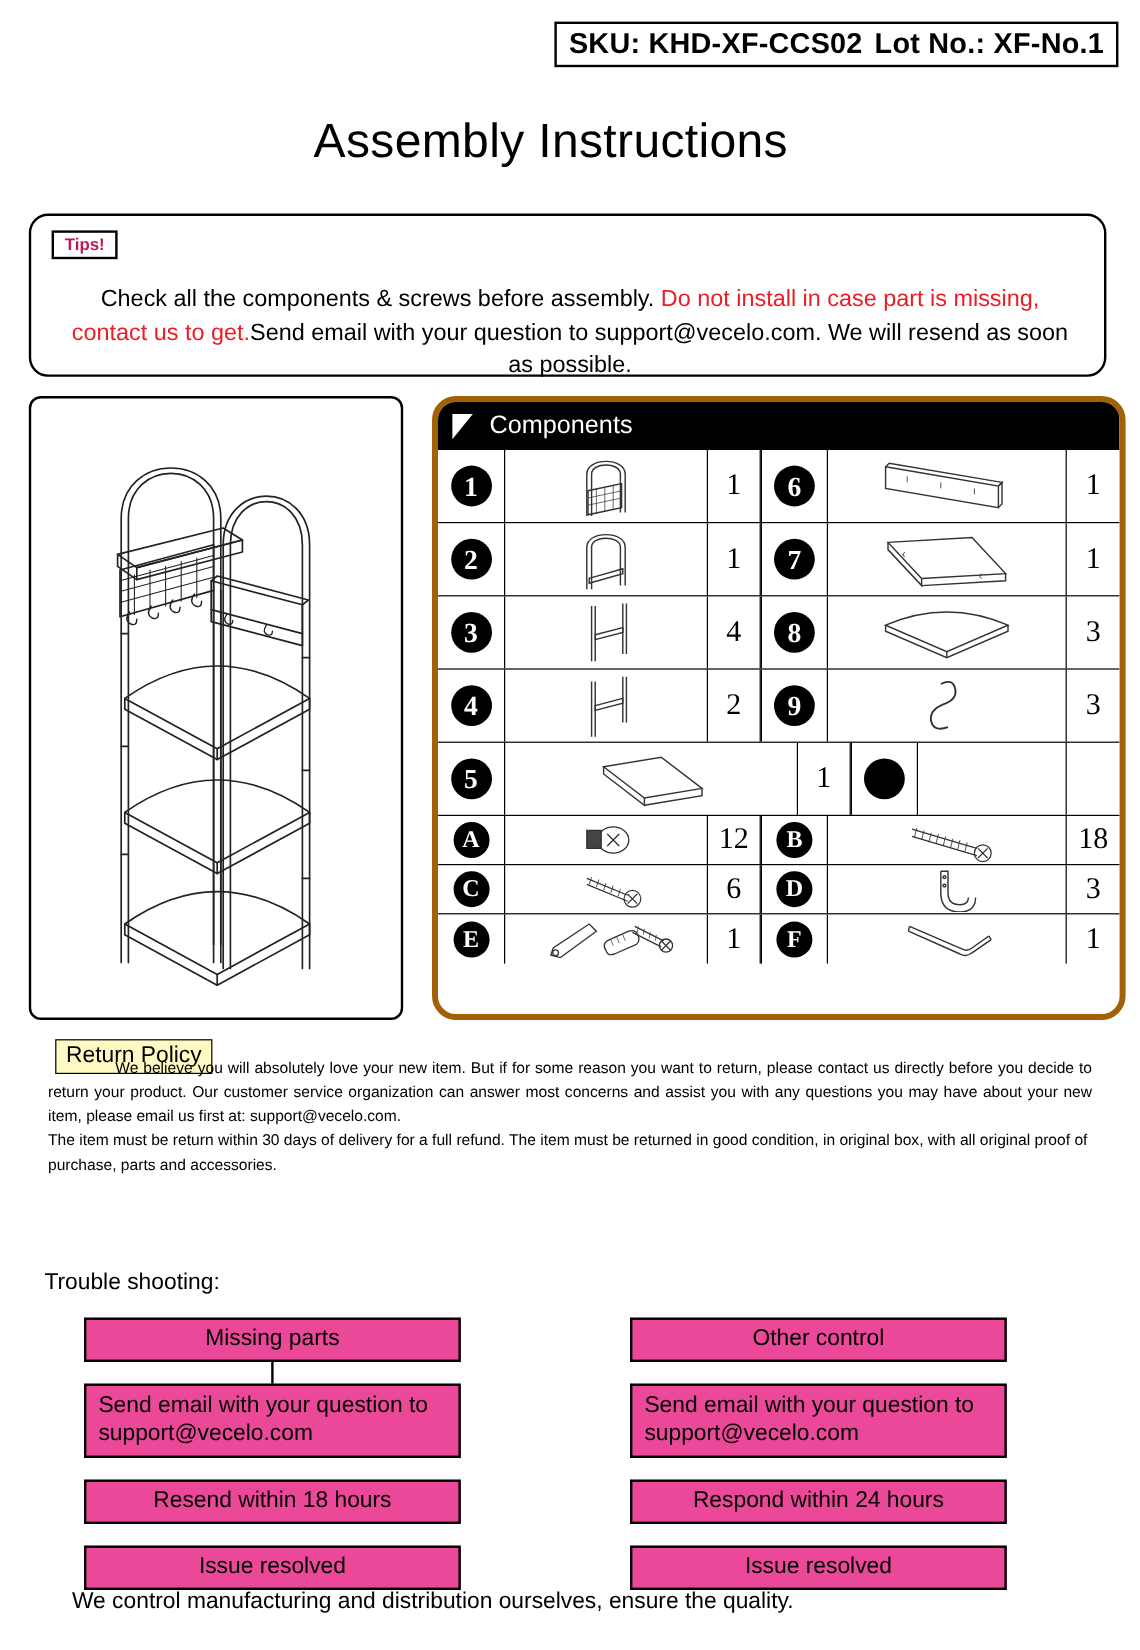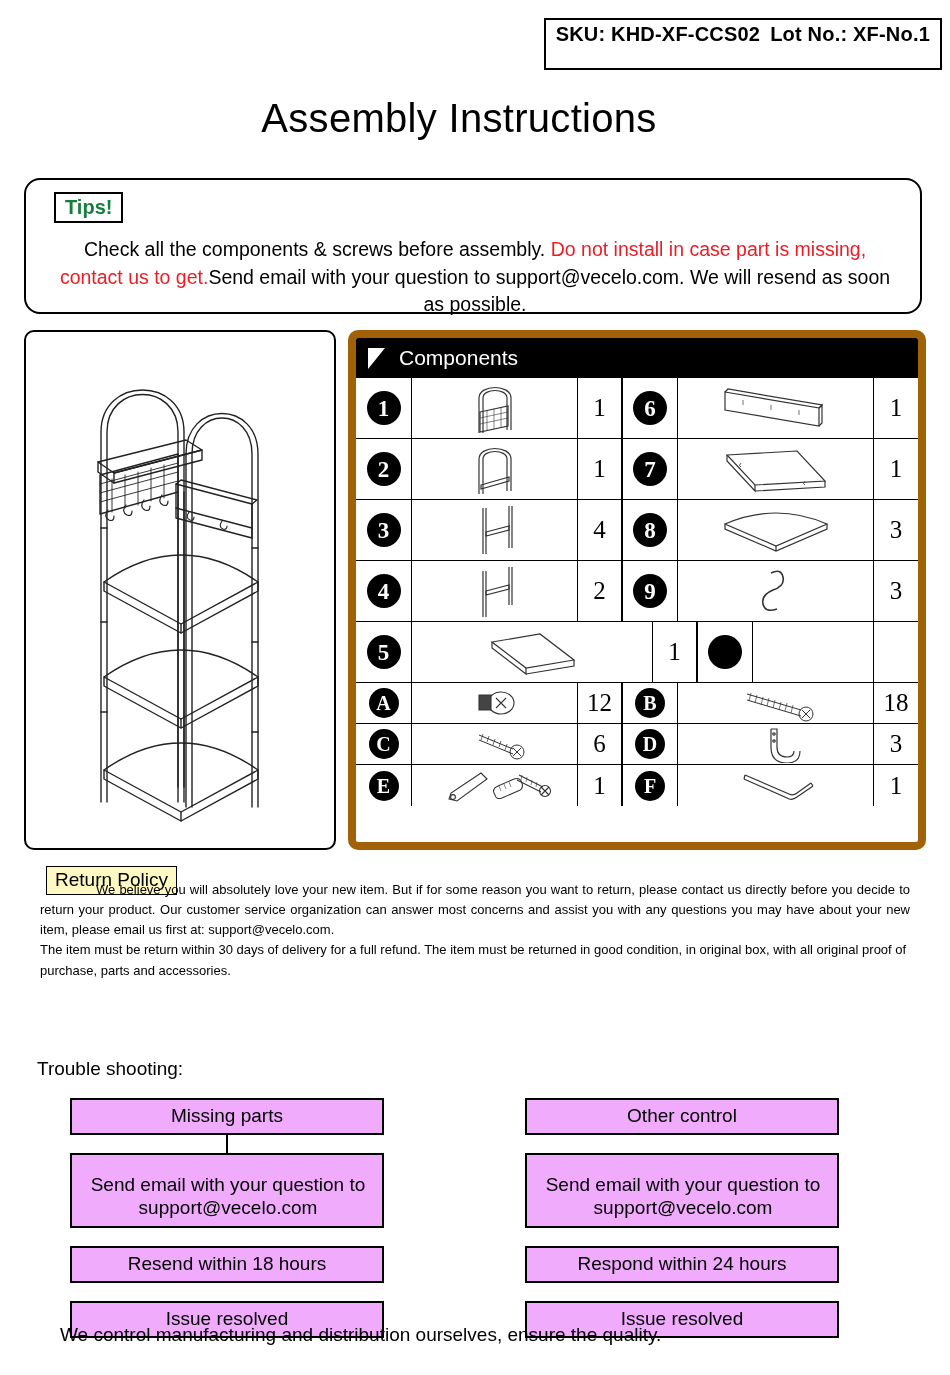--- a/index.html
+++ b/index.html
@@ -13,24 +13,24 @@
     position: relative;
     font-family: "Liberation Sans", sans-serif;
     color: #000000;
     overflow: hidden;
   }
 
   
   .sku-bar {
     position: absolute;
     top: 18px;
-    right: 8px;
+    right: 18px;
     border: 2px solid #000;
-    padding: 4px 10px 23px 10px;
-    font-size: 20px;
+    padding: 4px 10px 5px 10px;
+    font-size: 24px;
     font-weight: bold;
     letter-spacing: 0.2px;
     white-space: nowrap;
     line-height: 1.05;
   }
   .sku-bar .lot { margin-left: 10px; }
 
   
   .page-title {
     position: absolute;
@@ -50,26 +50,26 @@
     top: 178px;
     width: 898px;
     height: 136px;
     box-sizing: border-box;
     border: 2px solid #000;
     border-radius: 16px;
     background: #fff;
   }
   .tips-badge {
     position: absolute;
-    left: 28px;
+    left: 17px;
     top: 12px;
     border: 2px solid #000;
-    color: #15803d;
+    color: #be185d;
     font-weight: bold;
-    font-size: 20px;
+    font-size: 14px;
     padding: 2px 9px 3px 9px;
     line-height: 1.1;
   }
   .tips-text {
     position: absolute;
     left: 25px;
     top: 56px;
     width: 848px;
     font-size: 19.5px;
     line-height: 1.42;
@@ -88,27 +88,27 @@
     border: 2px solid #000;
     border-radius: 10px;
     background: #fff;
     overflow: hidden;
   }
   .product-panel svg { display: block; }
 
   
   .parts-table {
     position: absolute;
-    left: 348px;
+    left: 360px;
     top: 330px;
     width: 578px;
     height: 520px;
     box-sizing: border-box;
-    border: 8px solid #a16207;
-    border-radius: 10px;
+    border: 5px solid #a16207;
+    border-radius: 20px;
     overflow: hidden;
     background: #fff;
   }
   .section-head {
     background: #000;
     color: #fff;
     height: 40px;
     display: flex;
     align-items: center;
     padding-left: 12px;
@@ -212,29 +212,29 @@
     position: absolute;
     top: 1098px;
     width: 314px;
   }
   .flow.left  { left: 70px; }
   .flow.right { left: 525px; }
   .fbox {
     border: 2px solid #000;
     box-sizing: border-box;
     font-size: 19px;
-    background: #f0abfc;
+    background: #ec4899;
   }
   .fbox.center {
     text-align: center;
     padding: 5px 4px 6px 4px;
   }
   .fbox.left-al {
-    text-align: center;
-    padding: 18px 8px 7px 10px;
+    text-align: left;
+    padding: 5px 8px 7px 10px;
     line-height: 1.22;
   }
   .connector {
     height: 18px;
     position: relative;
   }
   .connector.line::before {
     content: "";
     position: absolute;
     left: 50%;

